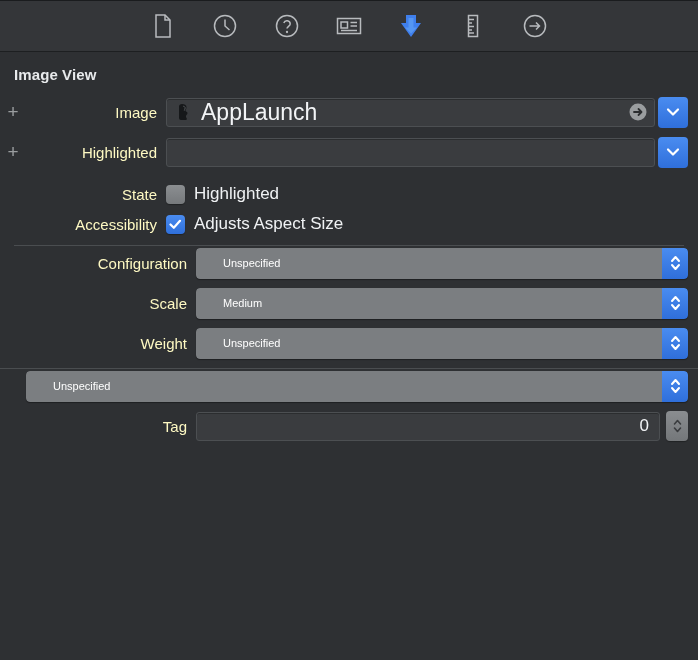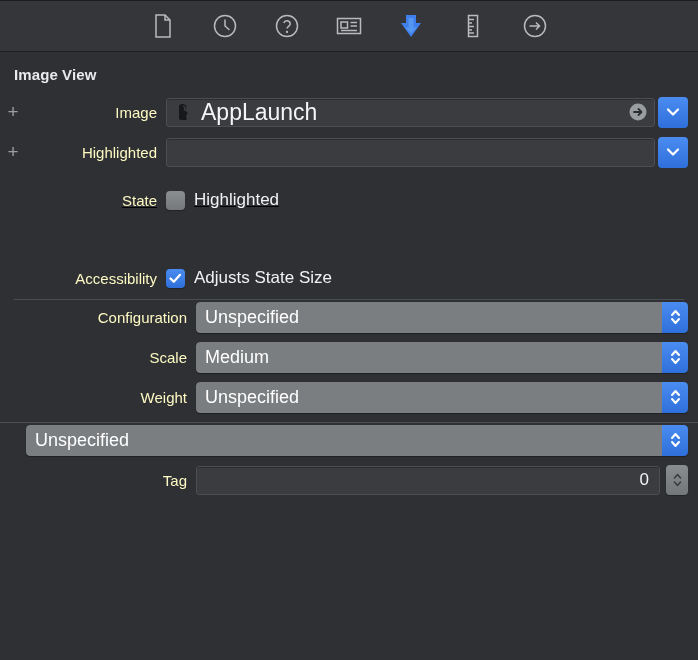--- a/index.html
+++ b/index.html
@@ -120,36 +120,36 @@
     align-items: stretch;
     min-width: 0;
     border-radius: 4px;
     overflow: hidden;
     box-shadow: 0 1px 1px rgba(0,0,0,.35);
   }
   .select .sel-text {
     flex: 1;
     background: #7b7e81;
     display: flex; align-items: center;
-    padding-left: 9px;
-    font-size: 18px;
+    padding-left: 27px;
+    font-size: 11px;
     color: #ffffff;
     white-space: nowrap; overflow: hidden;
     border-radius: 4px 0 0 4px;
   }
   .select .sel-arrows {
     width: 26px; flex: 0 0 auto;
     background: linear-gradient(#4a8cf0, #2f6fdb);
     display: flex; align-items: center; justify-content: center;
     border-radius: 0 4px 4px 0;
     cursor: default;
   }
 
   
-  .checkrow { display: flex; align-items: center; height: 30px; margin-top: 48px; }
+  .checkrow { display: flex; align-items: center; height: 30px; }
   .checkrow .label { width: 166px; }
   .checkbox {
     width: 19px; height: 19px;
     border-radius: 4px;
     flex: 0 0 auto;
     display: flex; align-items: center; justify-content: center;
     cursor: default;
   }
   .checkbox.off {
     background: linear-gradient(#8b8e91, #76797c);
@@ -296,34 +296,34 @@
         <span class="tfval"></span>
       </div>
       <div class="popbtn">
         <svg width="14" height="10" viewBox="0 0 14 10">
           <path d="M2 2.5 L7 7.5 L12 2.5" fill="none" stroke="#ffffff" stroke-width="2.2" stroke-linecap="round" stroke-linejoin="round"></path>
         </svg>
       </div>
     </div>
   </div>
 
-  <div class="checkrow" style="margin-top:16px;text-decoration:underline;">
+  <div class="checkrow" style="margin-top:10px;">
     <div class="label">State</div>
     <div class="checkbox off"></div>
     <div class="checklabel">Highlighted</div>
   </div>
 
   <div class="checkrow">
     <div class="label">Accessibility</div>
     <div class="checkbox on">
       <svg width="13" height="11" viewBox="0 0 13 11">
         <path d="M1.5 5.5 L4.8 8.8 L11 1.8" fill="none" stroke="#ffffff" stroke-width="2.2" stroke-linecap="round" stroke-linejoin="round"></path>
       </svg>
     </div>
-    <div class="checklabel">Adjusts State Size</div>
+    <div class="checklabel">Adjusts Aspect Size</div>
   </div>
 
   <div class="divider-inset"></div>
 
 
   <div class="row">
     <div class="plus empty"></div>
     <div class="label w-cfg">Configuration</div>
     <div class="field-wrap">
       <div class="select">

